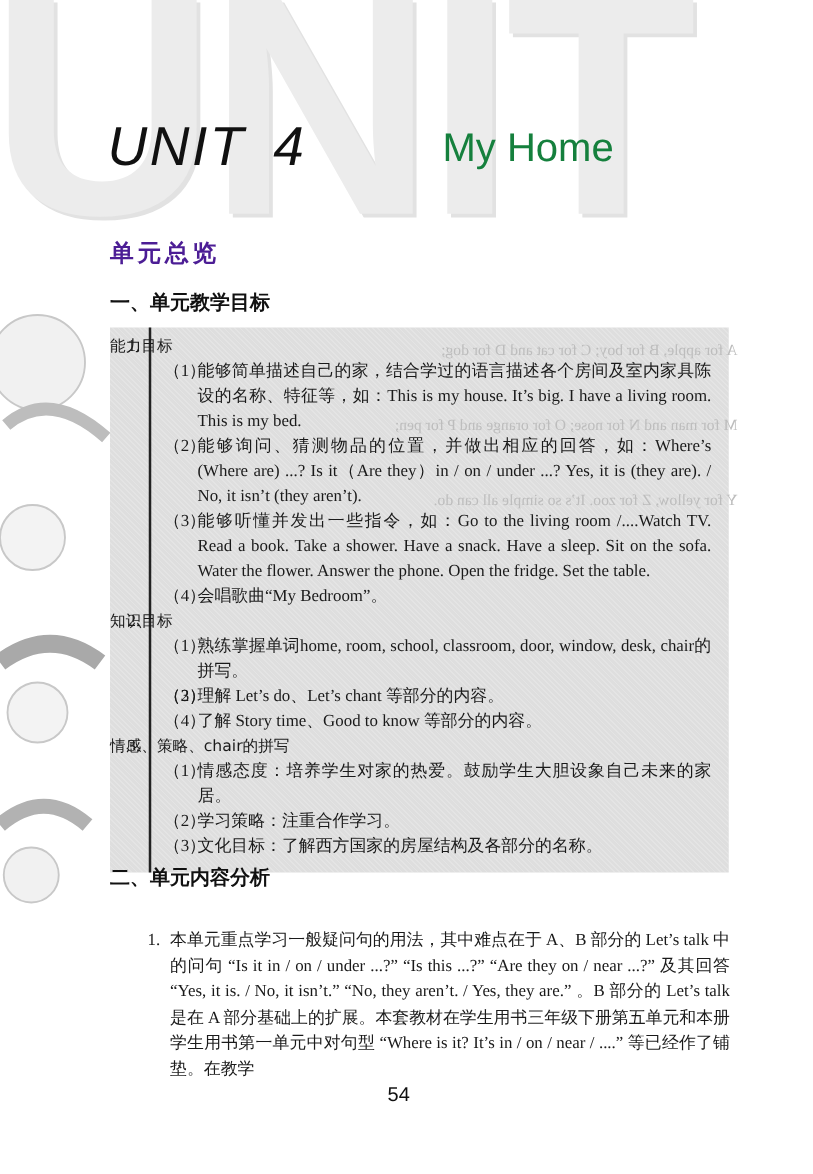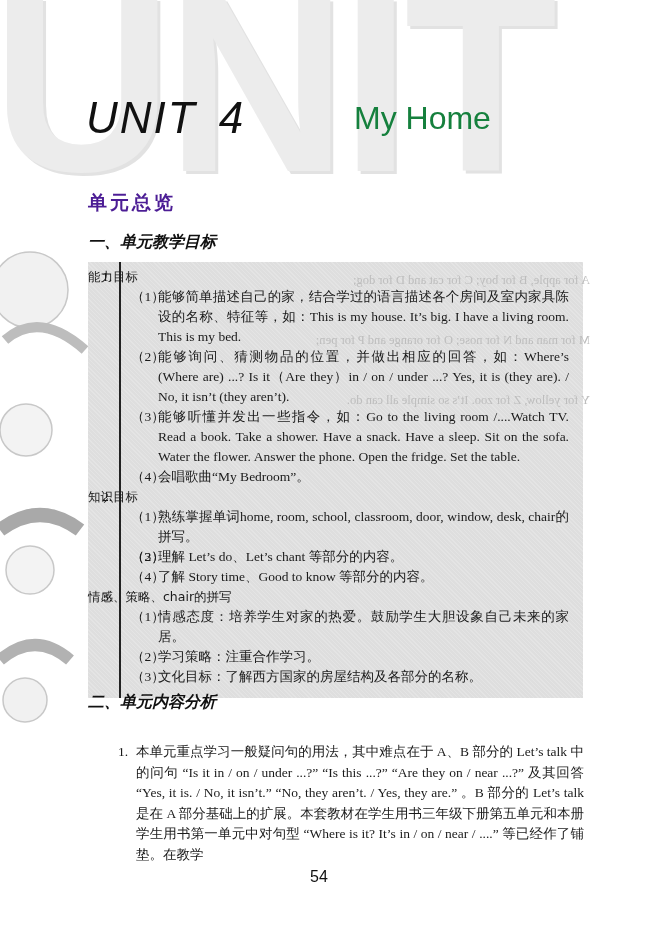--- a/index.html
+++ b/index.html
@@ -34,21 +34,21 @@
     font-size: 32px; color: #15803d; z-index: 2; line-height: 1;
   }
 
   .overview {
     position: absolute; left: 88px; top: 190px;
     font-family: "DejaVu Sans", sans-serif; font-weight: 700;
     font-size: 19px; letter-spacing: 3px; color: #4c1d95; z-index: 2;
   }
   .section-heading {
     position: absolute; left: 88px;
-    font-family: "DejaVu Sans", sans-serif; font-weight: 700; font-style: italic;
+    font-family: "DejaVu Sans", sans-serif; font-weight: 700; 
     font-size: 16px; color: #111; z-index: 2;
   }
   .h1 { top: 232px; }
   .h2 { top: 680px; margin-top: 12px; }
 
   
   .obj-box {
     position: absolute; left: 88px; top: 262px; width: 495px; height: 436px;
     background-color: #dedede;
     background-image: repeating-linear-gradient(45deg, rgba(255,255,255,0.18) 0 1px, transparent 1px 3px);

